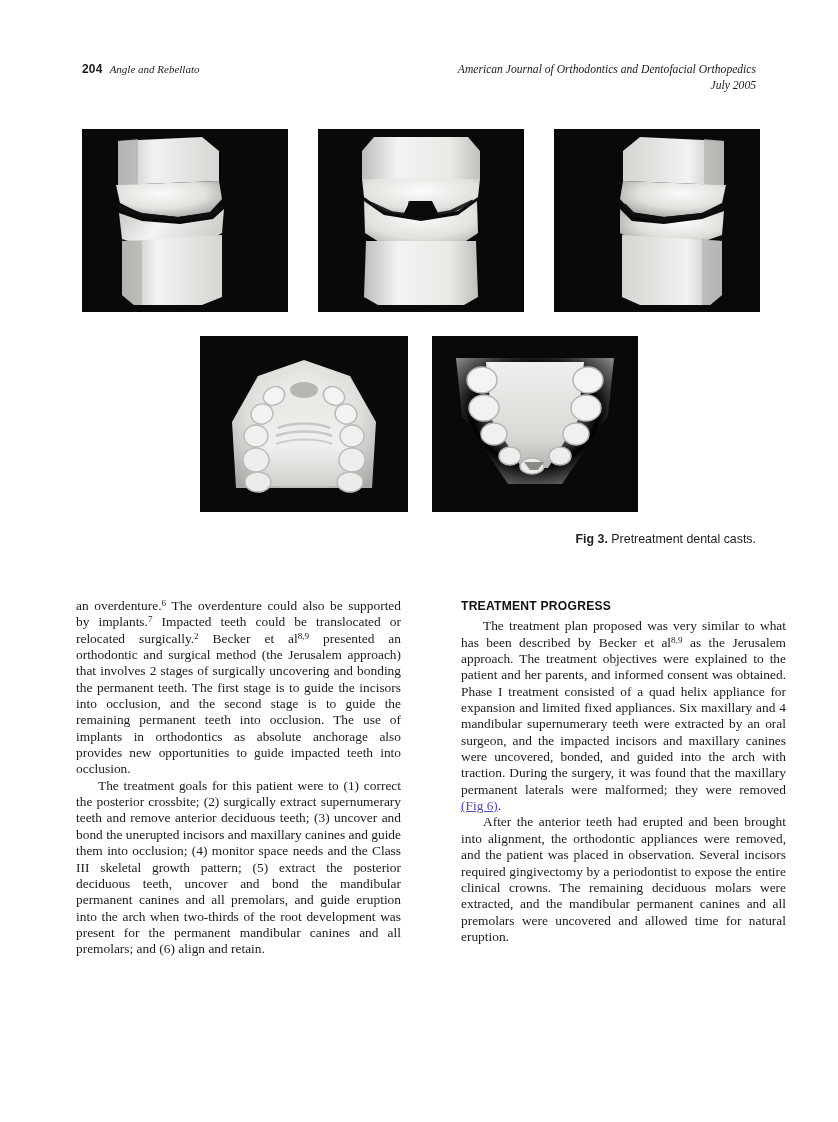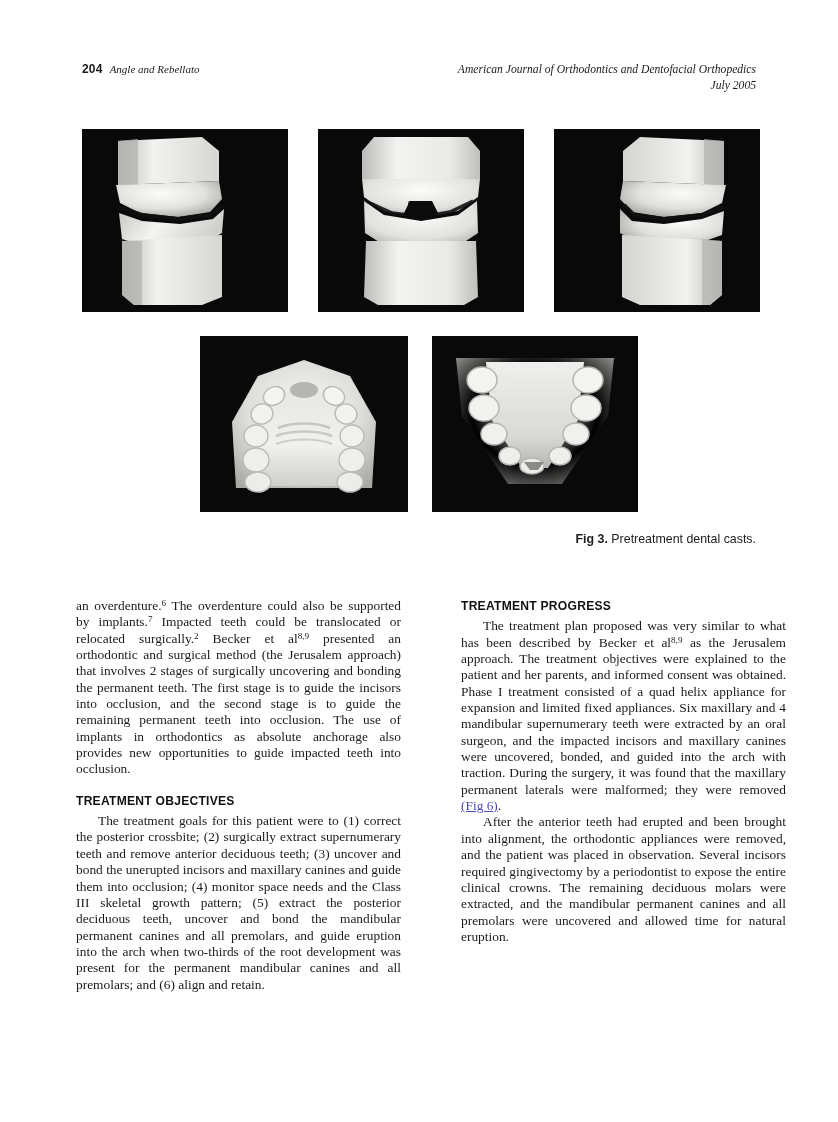--- a/index.html
+++ b/index.html
@@ -317,21 +317,20 @@
 
     <div class="caption">
       <b>Fig 3.</b>
       <span>Pretreatment dental casts.</span>
     </div>
   </div>
 
   <div class="col left">
     <p class="noindent"><span>an overdenture.</span><sup>6</sup><span> The overdenture could also be supported by implants.</span><sup>7</sup><span> Impacted teeth could be translocated or relocated surgically.</span><sup>2</sup><span> Becker et al</span><sup>8,9</sup><span> presented an orthodontic and surgical method (the Jerusalem approach) that involves 2 stages of surgically uncovering and bonding the permanent teeth. The first stage is to guide the incisors into occlusion, and the second stage is to guide the remaining permanent teeth into occlusion. The use of implants in orthodontics as absolute anchorage also provides new opportunities to guide impacted teeth into occlusion.</span></p>
 
-    <h2 class="section">TREATMENT OBJECTIVES</h2>
 
     <p>The treatment goals for this patient were to (1) correct the posterior crossbite; (2) surgically extract supernumerary teeth and remove anterior deciduous teeth; (3) uncover and bond the unerupted incisors and maxillary canines and guide them into occlusion; (4) monitor space needs and the Class III skeletal growth pattern; (5) extract the posterior deciduous teeth, uncover and bond the mandibular permanent canines and all premolars, and guide eruption into the arch when two-thirds of the root development was present for the permanent mandibular canines and all premolars; and (6) align and retain.</p>
   </div>
 
   <div class="col right">
     <h2 class="section first" style="margin-top:0;">TREATMENT PROGRESS</h2>
 
     <p><span>The treatment plan proposed was very similar to what has been described by Becker et al</span><sup>8,9</sup><span> as the Jerusalem approach. The treatment objectives were explained to the patient and her parents, and informed consent was obtained. Phase I treatment consisted of a quad helix appliance for expansion and limited fixed appliances. Six maxillary and 4 mandibular supernumerary teeth were extracted by an oral surgeon, and the impacted incisors and maxillary canines were uncovered, bonded, and guided into the arch with traction. During the surgery, it was found that the maxillary permanent laterals were malformed; they were removed </span><a class="xref" href="#">(Fig 6)</a><span>.</span></p>
 
     <p>After the anterior teeth had erupted and been brought into alignment, the orthodontic appliances were removed, and the patient was placed in observation. Several incisors required gingivectomy by a periodontist to expose the entire clinical crowns. The remaining deciduous molars were extracted, and the mandibular permanent canines and all premolars were uncovered and allowed time for natural eruption.</p>

